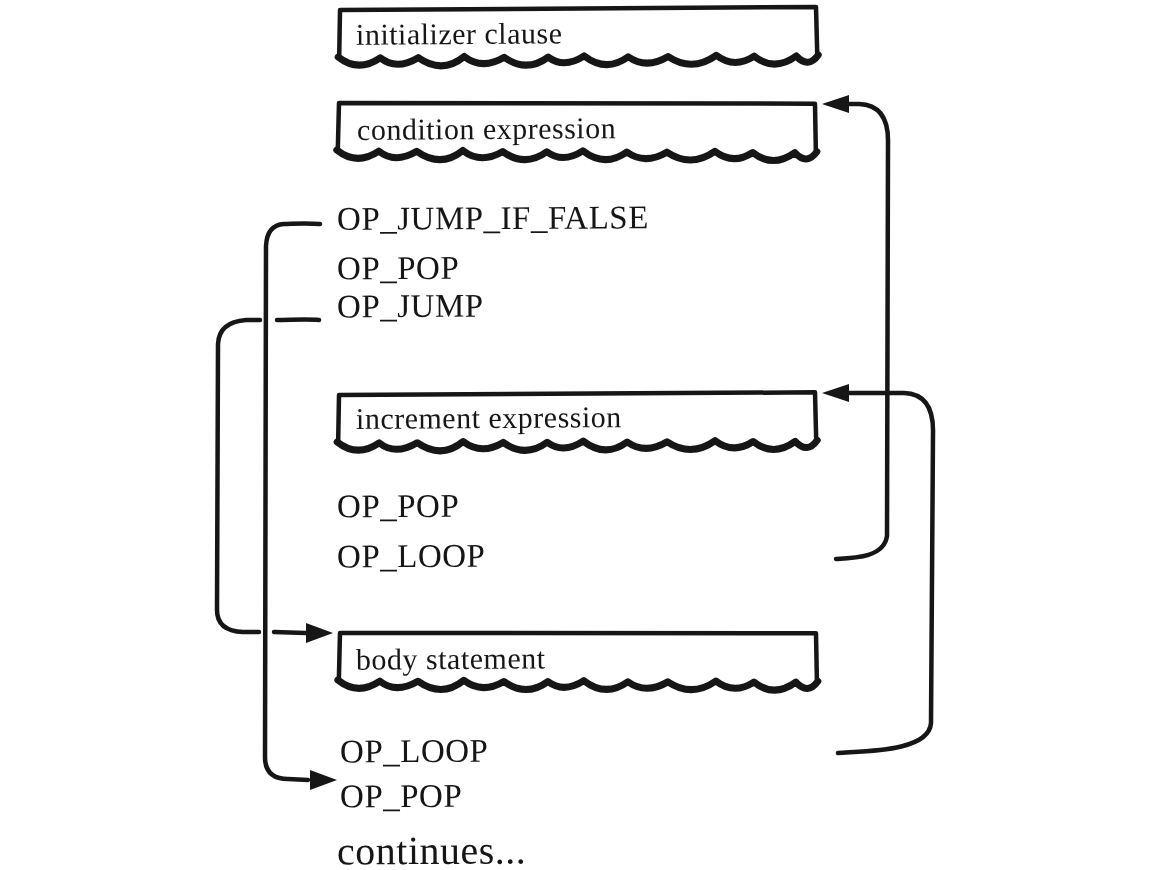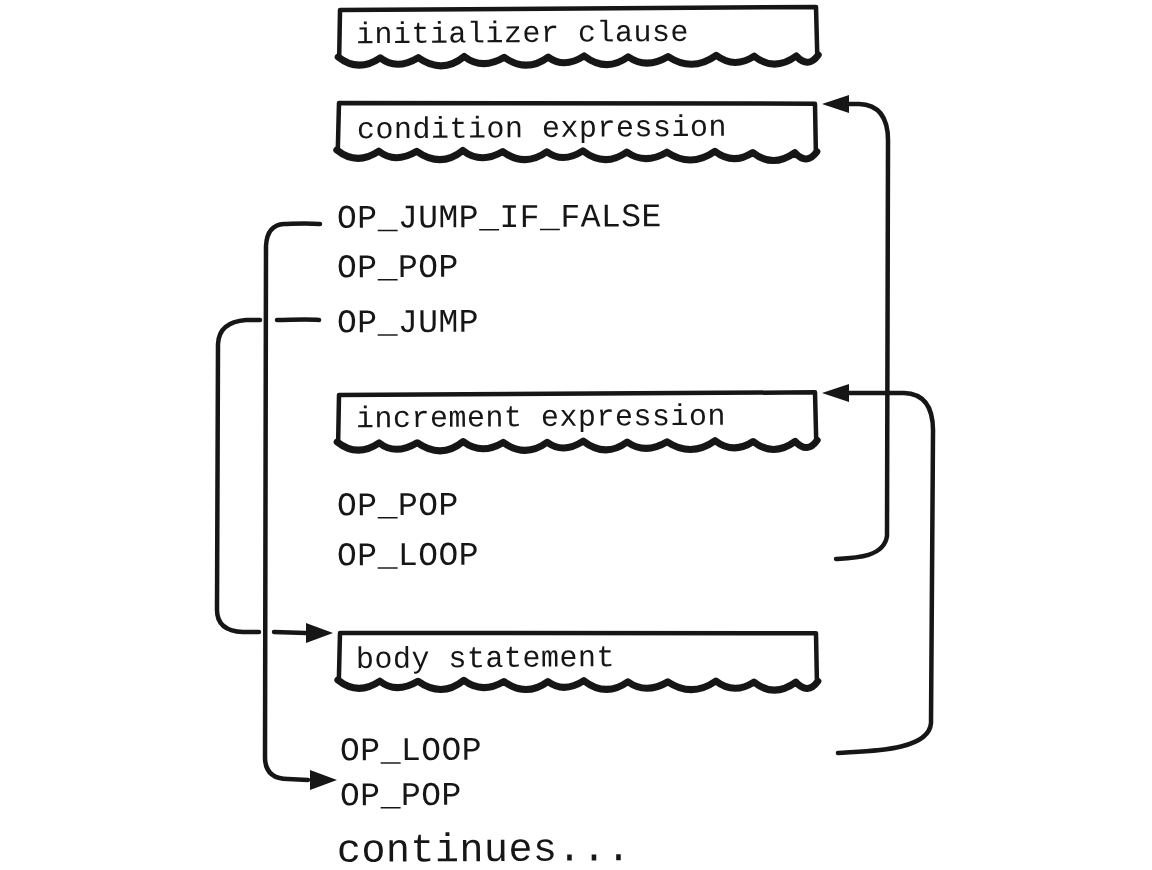--- a/index.html
+++ b/index.html
@@ -1,19 +1,19 @@
 <!DOCTYPE html>
 <html><head>
 <meta charset="utf-8">
 <style>
   html,body { margin:0; padding:0; background:#ffffff; }
   .canvas {
     position:relative; width:1152px; height:870px; overflow:hidden;
     background:var(--paper,#ffffff); color:var(--ink,#161616);
-    font-family:Liberation Mono, monospace;
+    font-family:Liberation Serif, serif;
     text-align:right;
   }
   .canvas svg { position:absolute; left:0; top:0; }
   .ink   { stroke:var(--ink,#161616); fill:none; stroke-linecap:round; stroke-linejoin:round; }
   .edges { stroke-width:4.5; }
   .wave  { stroke-width:7; }
   .conn  { stroke-width:4.5; }
   .ink-fill { fill:var(--ink,#161616); stroke:none; }
   .txt { position:absolute; white-space:nowrap; line-height:1; letter-spacing:0.5px; }
   .box-label { font-size:30px; transform:rotate(-0.4deg); }
@@ -51,21 +51,21 @@
     <polygon class="ink-fill" points="822,393 849,384 849,402"></polygon>
   </svg>
 
   <div class="txt box-label" style="left:356px; top:19px">initializer clause</div>
   <div class="txt box-label" style="left:357px; top:114px">condition expression</div>
   <div class="txt box-label" style="left:356px; top:403px">increment expression</div>
   <div class="txt box-label" style="left:356px; top:644px">body statement</div>
 
   <div class="txt opcode" style="left:337px; top:202px">OP_JUMP_IF_FALSE</div>
   <div class="txt opcode" style="left:337px; top:252px">OP_POP</div>
-  <div class="txt opcode" style="left:337px; top:307px">OP_JUMP</div>
+  <div class="txt opcode" style="left:337px; top:290px">OP_JUMP</div>
 
   <div class="txt opcode" style="left:337px; top:490px">OP_POP</div>
   <div class="txt opcode" style="left:337px; top:540px">OP_LOOP</div>
 
   <div class="txt opcode" style="left:340px; top:735px">OP_LOOP</div>
   <div class="txt opcode" style="left:340px; top:780px">OP_POP</div>
 
   <div class="txt footer-note" style="left:337px; top:831px">continues...</div>
 
 </div>

